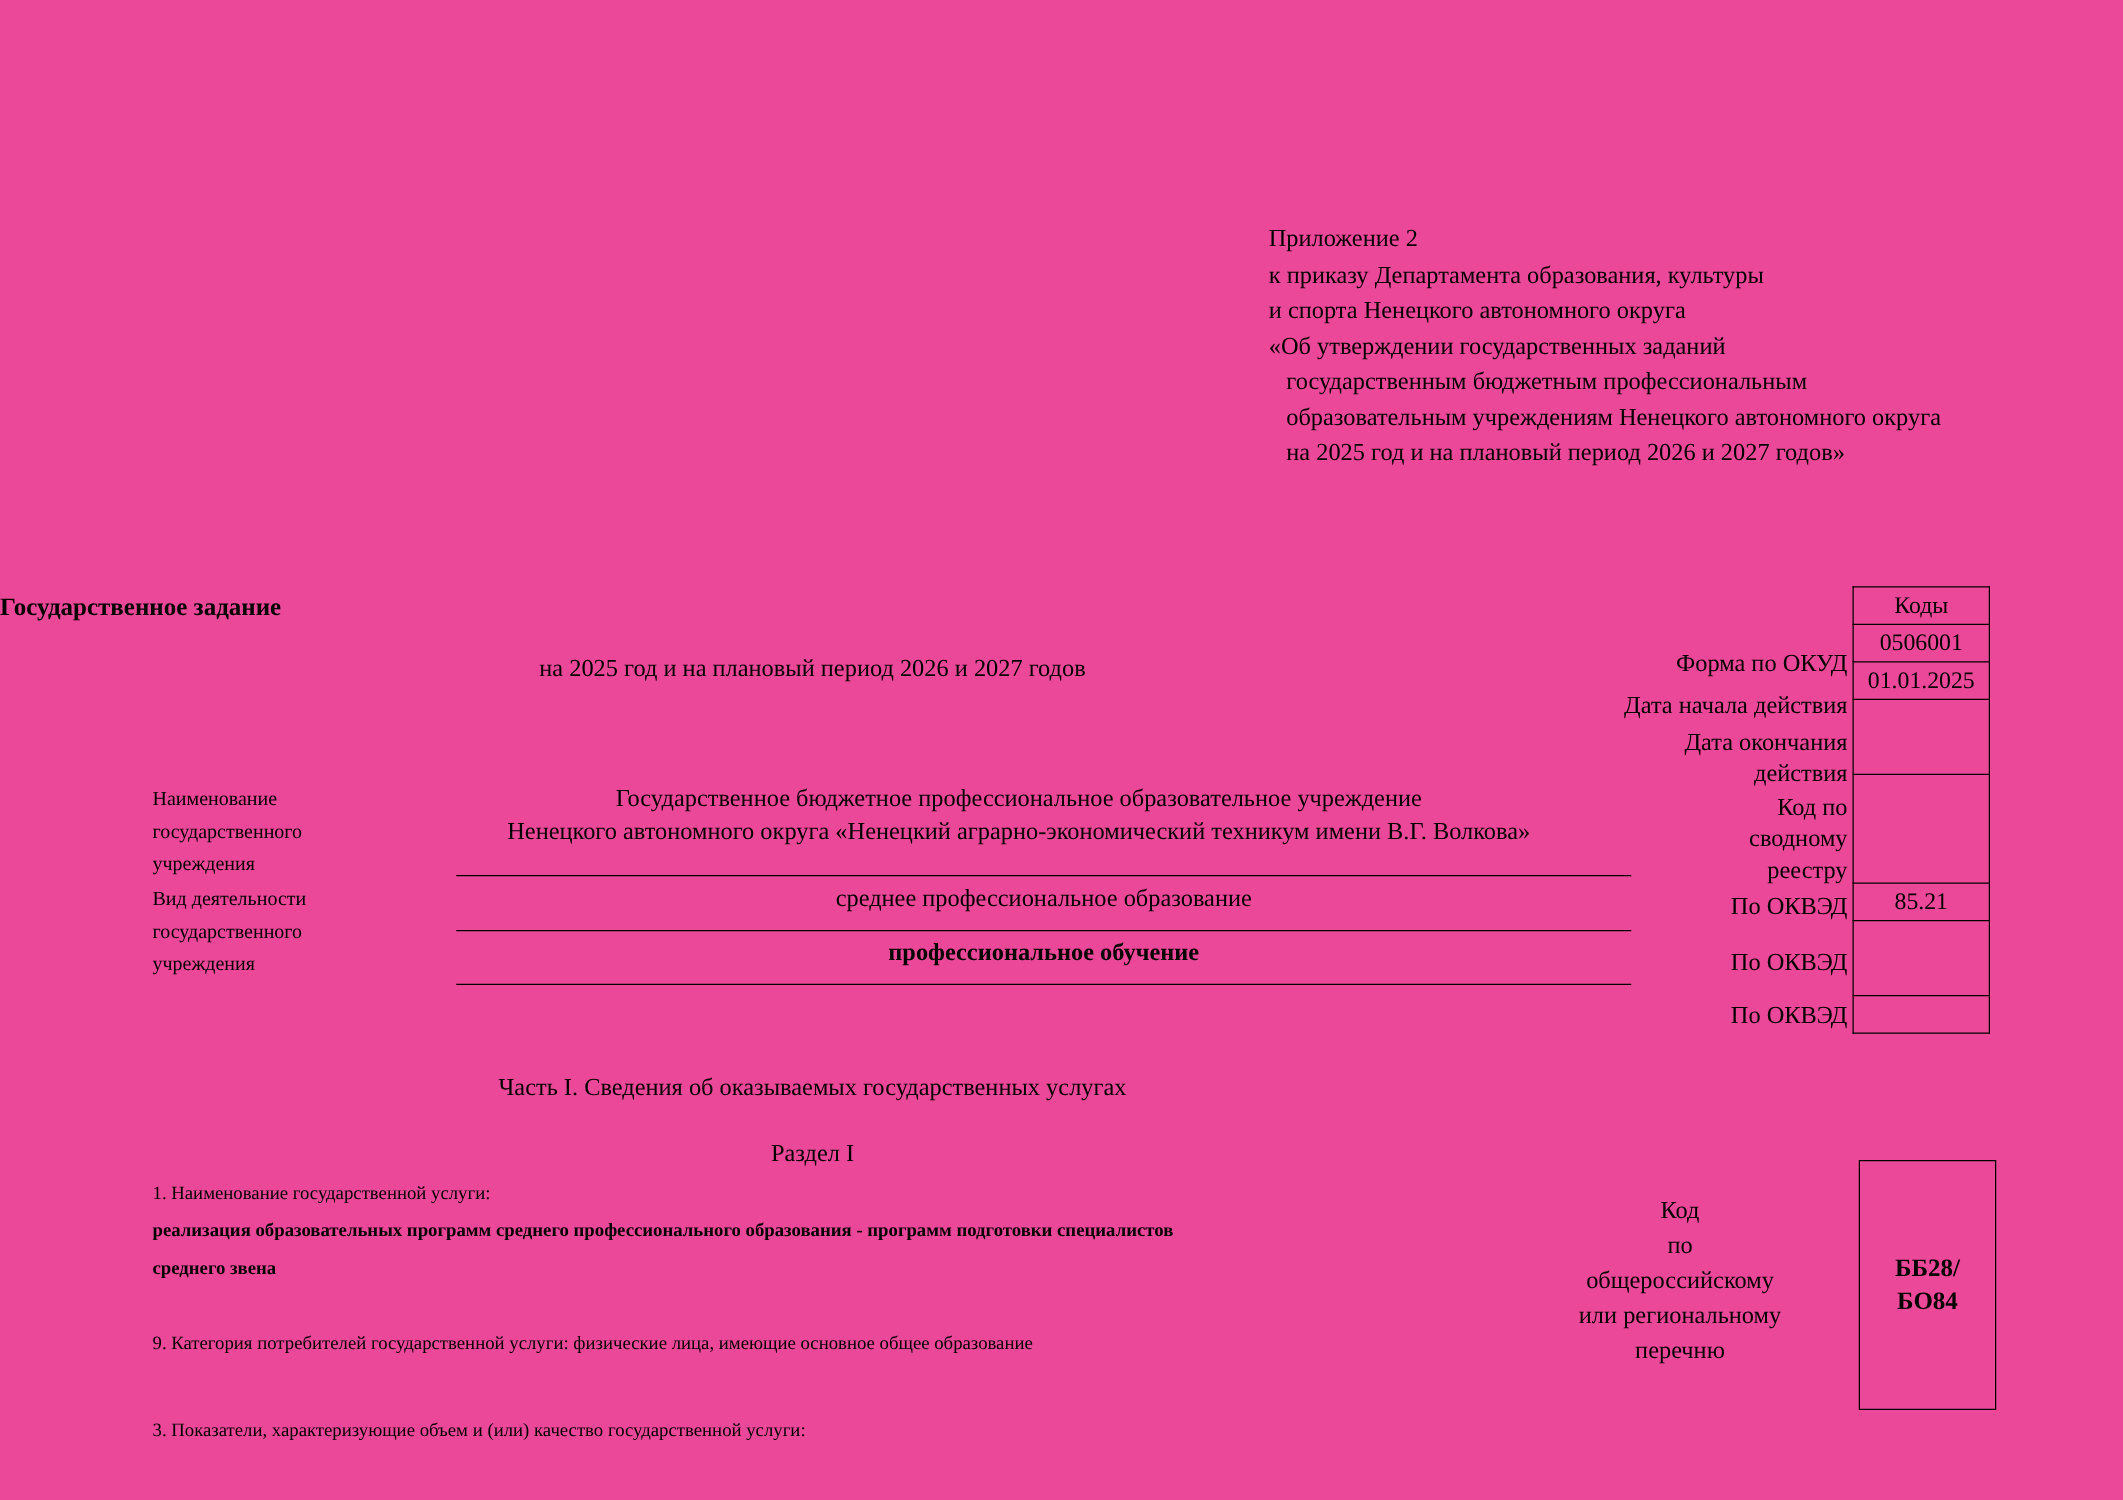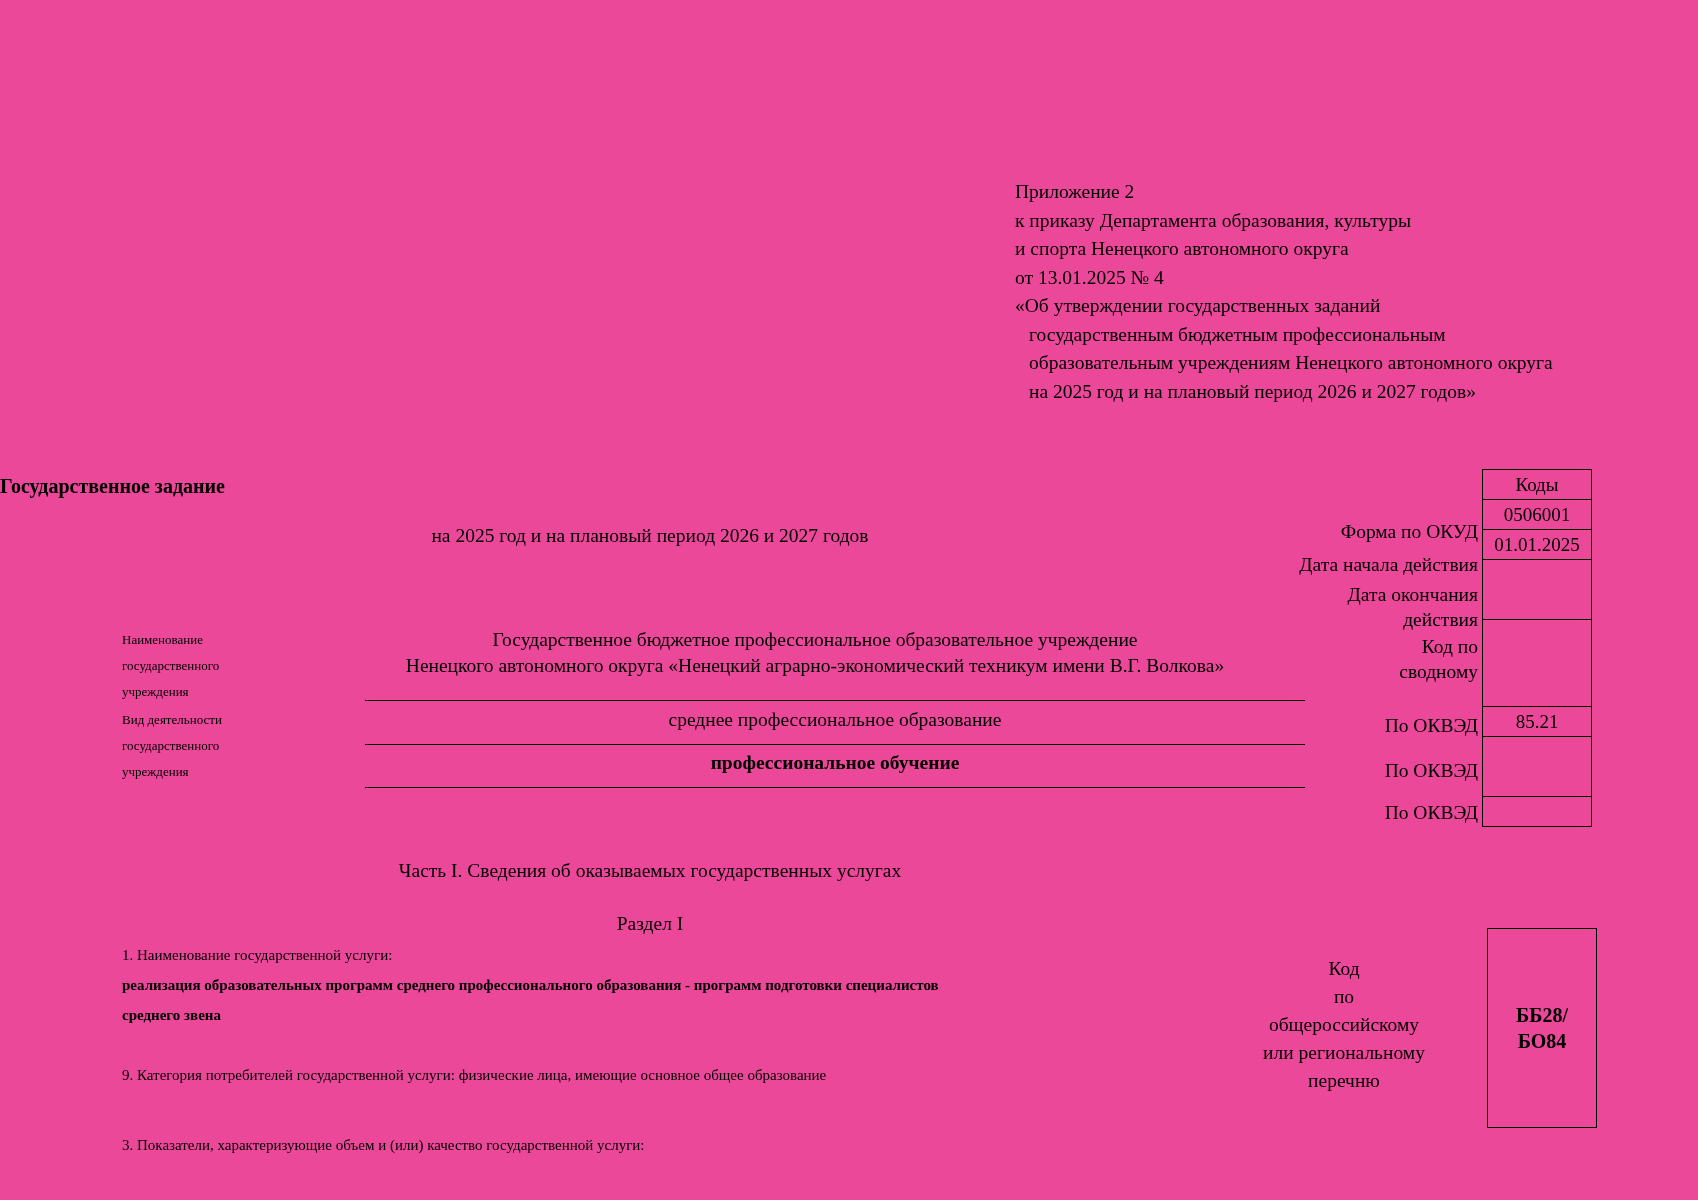--- a/index.html
+++ b/index.html
@@ -79,21 +79,21 @@
     text-align: right;
     font-size: 19.5px;
     line-height: 25.5px;
     left: 1148px;
   }
 
   
   .fieldlabel {
     position: absolute;
     left: 122px;
-    font-size: 13px;
+    font-size: 16px;
     line-height: 26px;
     width: 240px;
   }
 
   
   .val-line {
     position: absolute;
     text-align: center;
     font-size: 19.5px;
     line-height: 26px;
@@ -150,36 +150,36 @@
 </style>
 </head>
 <body>
 
 <div id="page">
 
   <div class="appendix">
     <div class="ln">Приложение 2</div>
     <div class="ln">к приказу Департамента образования, культуры</div>
     <div class="ln">и спорта Ненецкого автономного округа</div>
-    <div class="ln">от 13.01.2025 № 4</div>
     <div class="ln">«Об утверждении государственных заданий</div>
     <div class="ln indent">государственным бюджетным профессиональным</div>
     <div class="ln indent">образовательным учреждениям Ненецкого автономного округа</div>
     <div class="ln indent">на 2025 год и на плановый период 2026 и 2027 годов»</div>
   </div>
 
   <div class="doc-title">Государственное задание</div>
   <div class="doc-subtitle">на 2025 год и на плановый период 2026 и 2027 годов</div>
 
   <div class="cl" style="top:519px;">Форма по ОКУД</div>
   <div class="cl" style="top:552px;">Дата начала действия</div>
   <div class="cl" style="top:582px;">Дата окончания</div>
   <div class="cl" style="top:634px;">Код по</div>
   <div class="cl" style="top:607px;">действия</div>
   <div class="cl" style="top:659px;">сводному</div>
+  <div class="cl" style="top:684px;">реестру</div>
   <div class="cl" style="top:713px;">По ОКВЭД</div>
   <div class="cl" style="top:758px;">По ОКВЭД</div>
   <div class="cl" style="top:800px;">По ОКВЭД</div>
 
   <div class="codes-wrap">
     <table>
       <tbody>
         <tr>
             <td>Коды</td>
           </tr>

